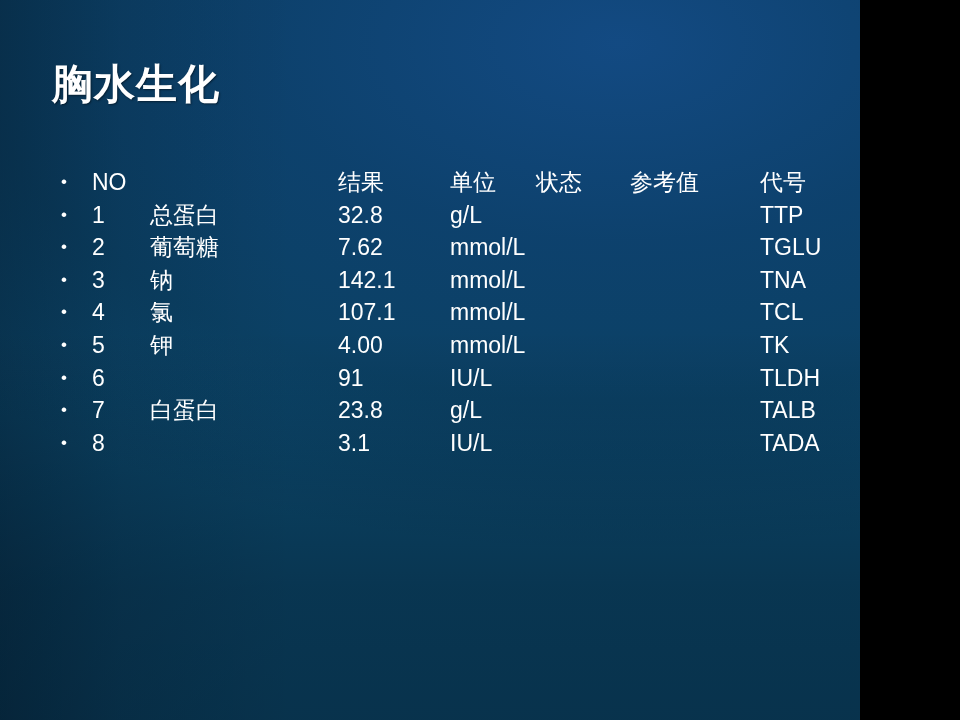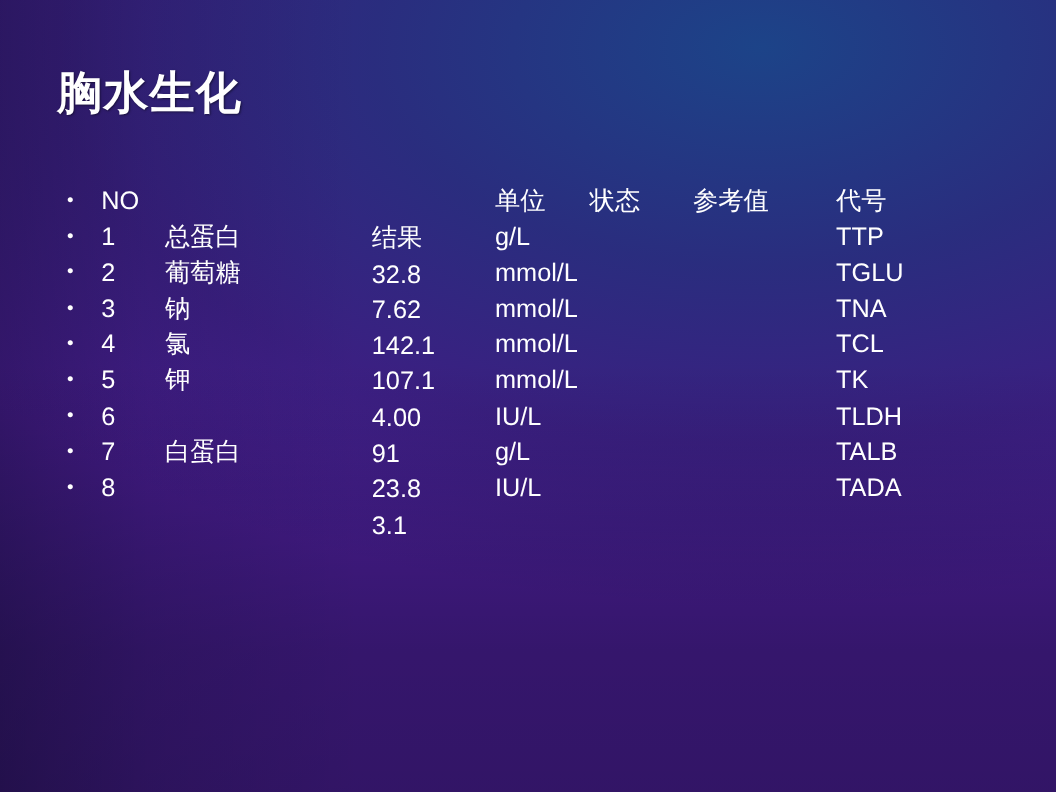--- a/index.html
+++ b/index.html
@@ -9,24 +9,24 @@
   }
   body {
     width: 960px;
     height: 720px;
     overflow: hidden;
     font-family: "Liberation Sans", "DejaVu Sans", sans-serif;
   }
 
   #slide {
     position: relative;
-    width: 960px;
+    width: 860px;
     height: 720px;
     overflow: hidden;
-    background-color: #4c1d95;
+    background-color: #0c4a6e;
   }
   .bg-grad {
     position: absolute;
     inset: 0;
     background: linear-gradient(177deg,
       #0d3straight 0%,
       #0c3564 0%,
       #0b3261 14%,
       #092d57 28%,
       #07284c 42%,
@@ -109,21 +109,21 @@
     color: #ffffff;
   }
   .cell {
     position: absolute;
     top: 0;
     color: #ffffff;
     font-size: 23px;
   }
   .c-no    { left: 92px; }
   .c-name  { left: 150px; }
-  .c-res   { left: 338px; margin-top: 34px; }
+  .c-res   { left: 338px; }
   .c-unit  { left: 450px; }
   .c-state { left: 536px; }
   .c-ref   { left: 630px; }
   .c-code  { left: 760px; }
 
   .row-header .cell,
   .row-header .bullet { color: #ffffff; }
 </style>
 </head>
 <body>

